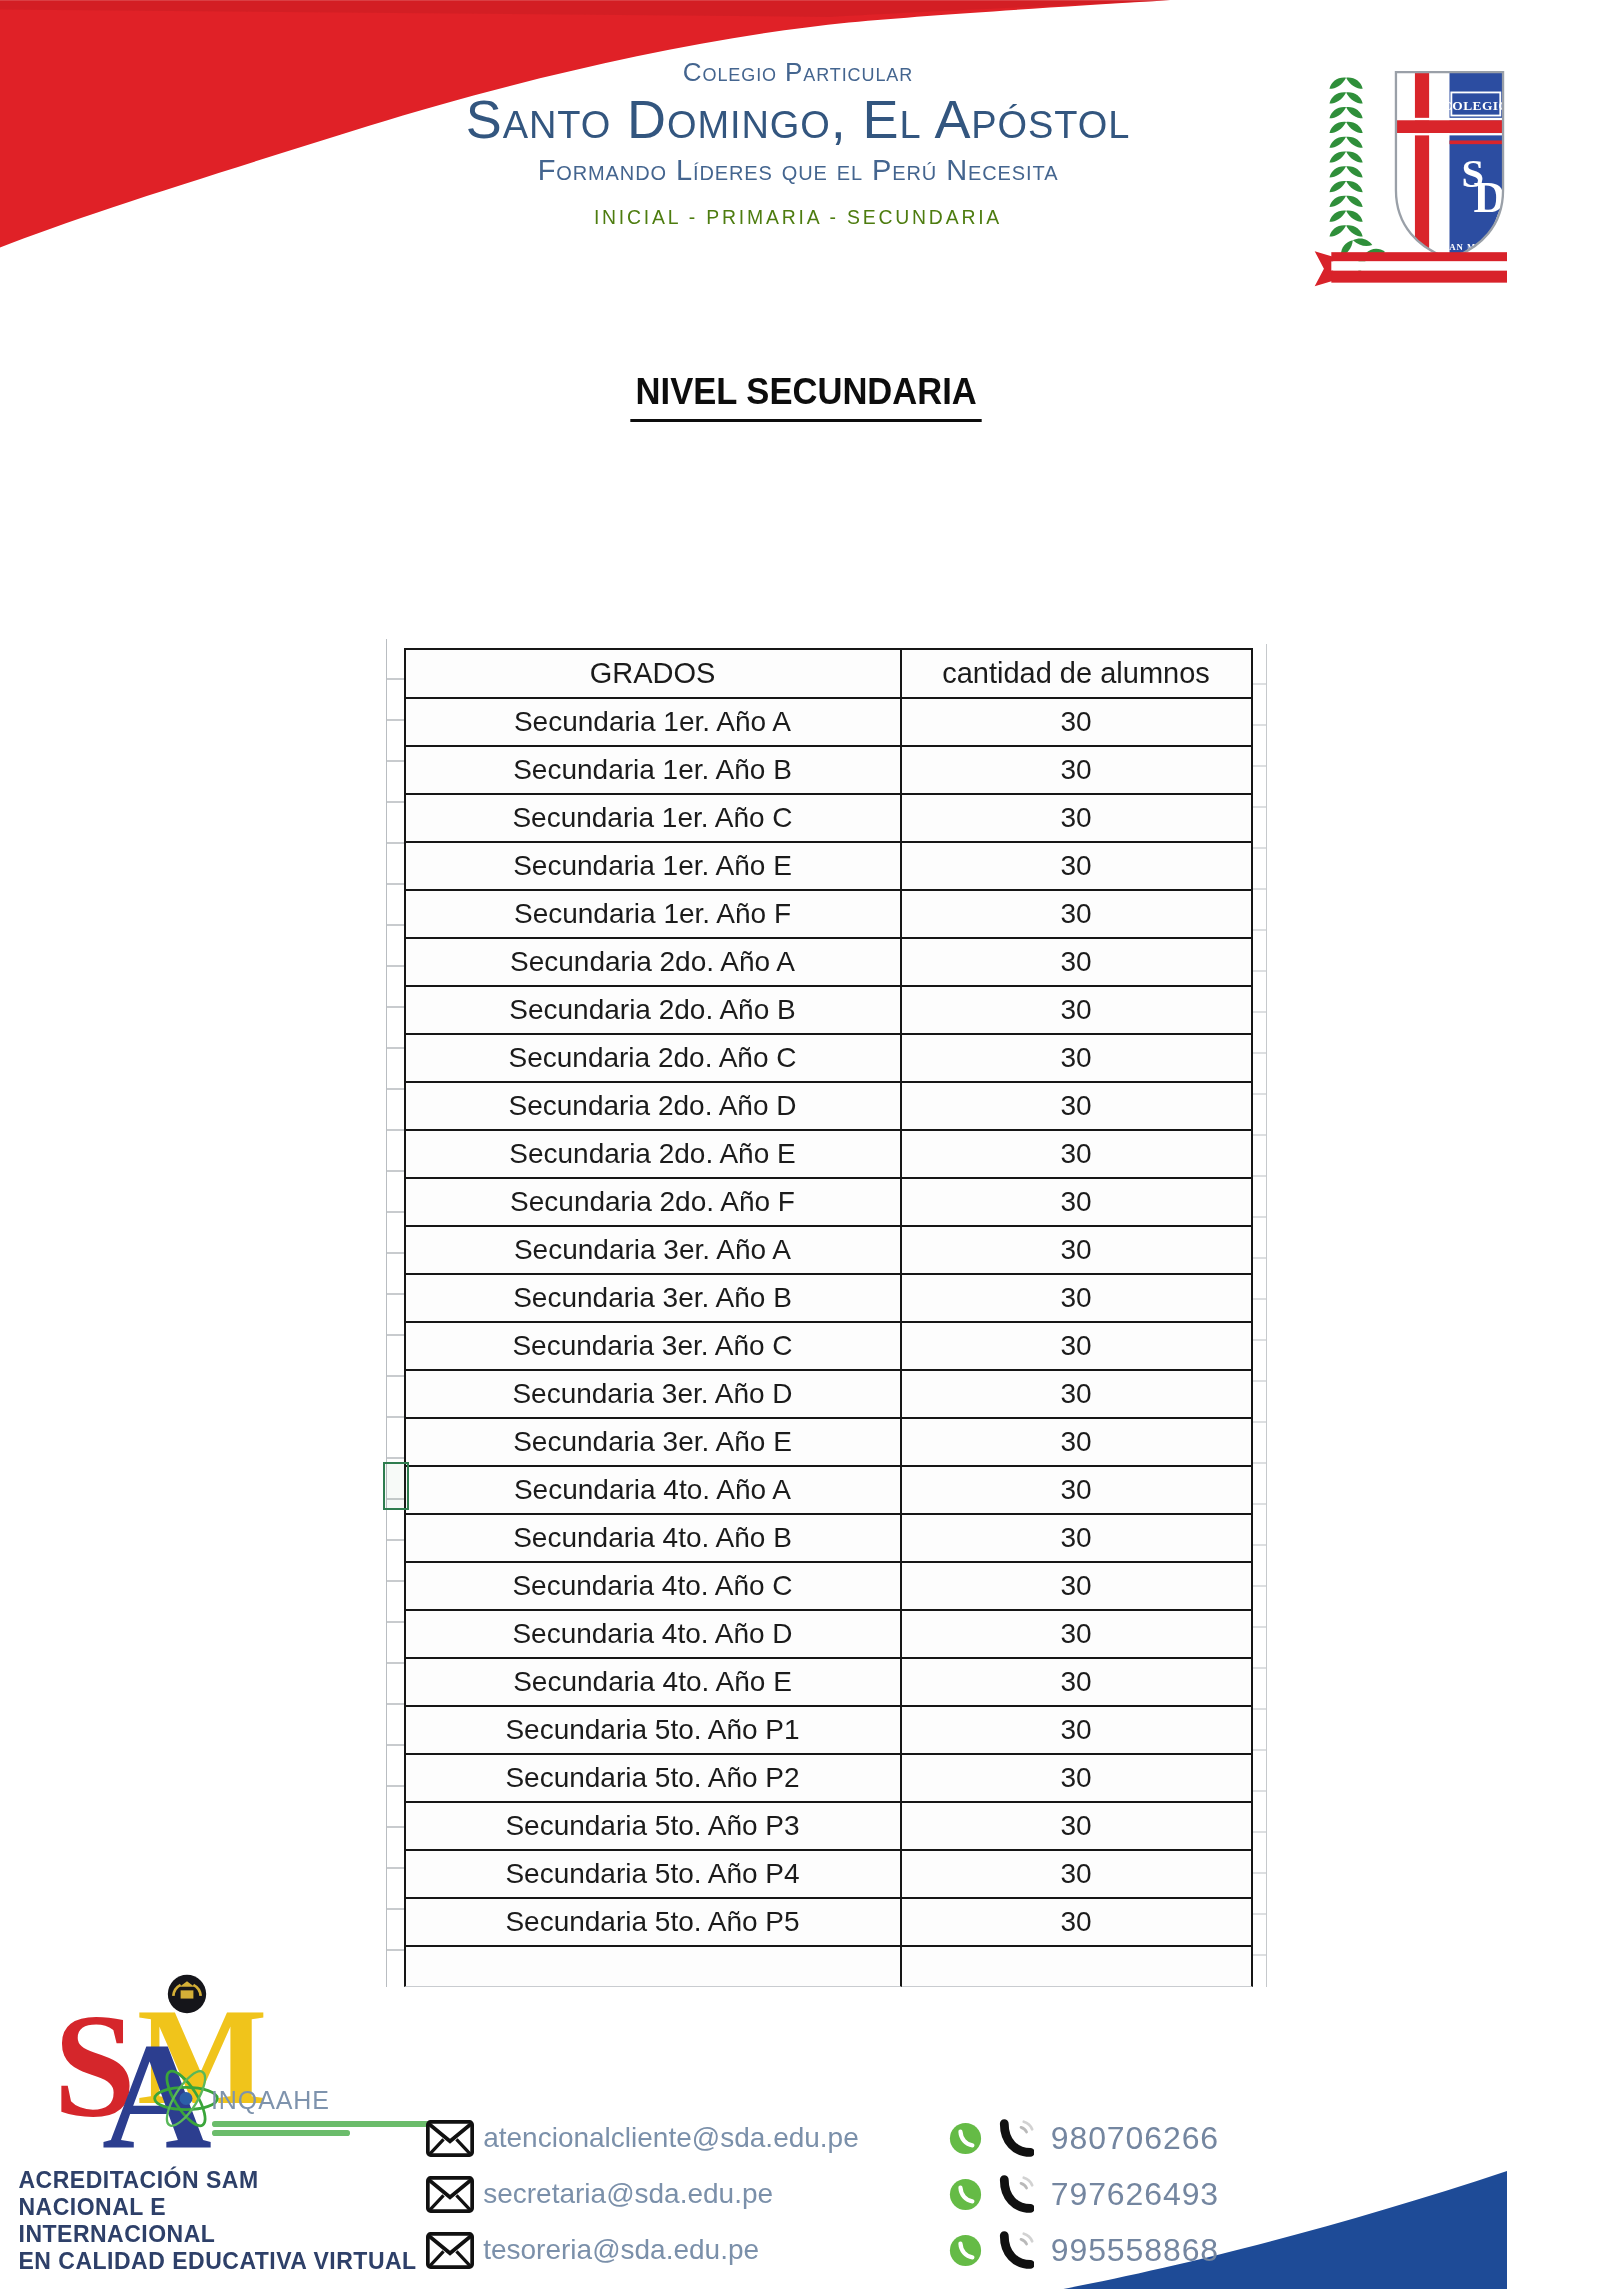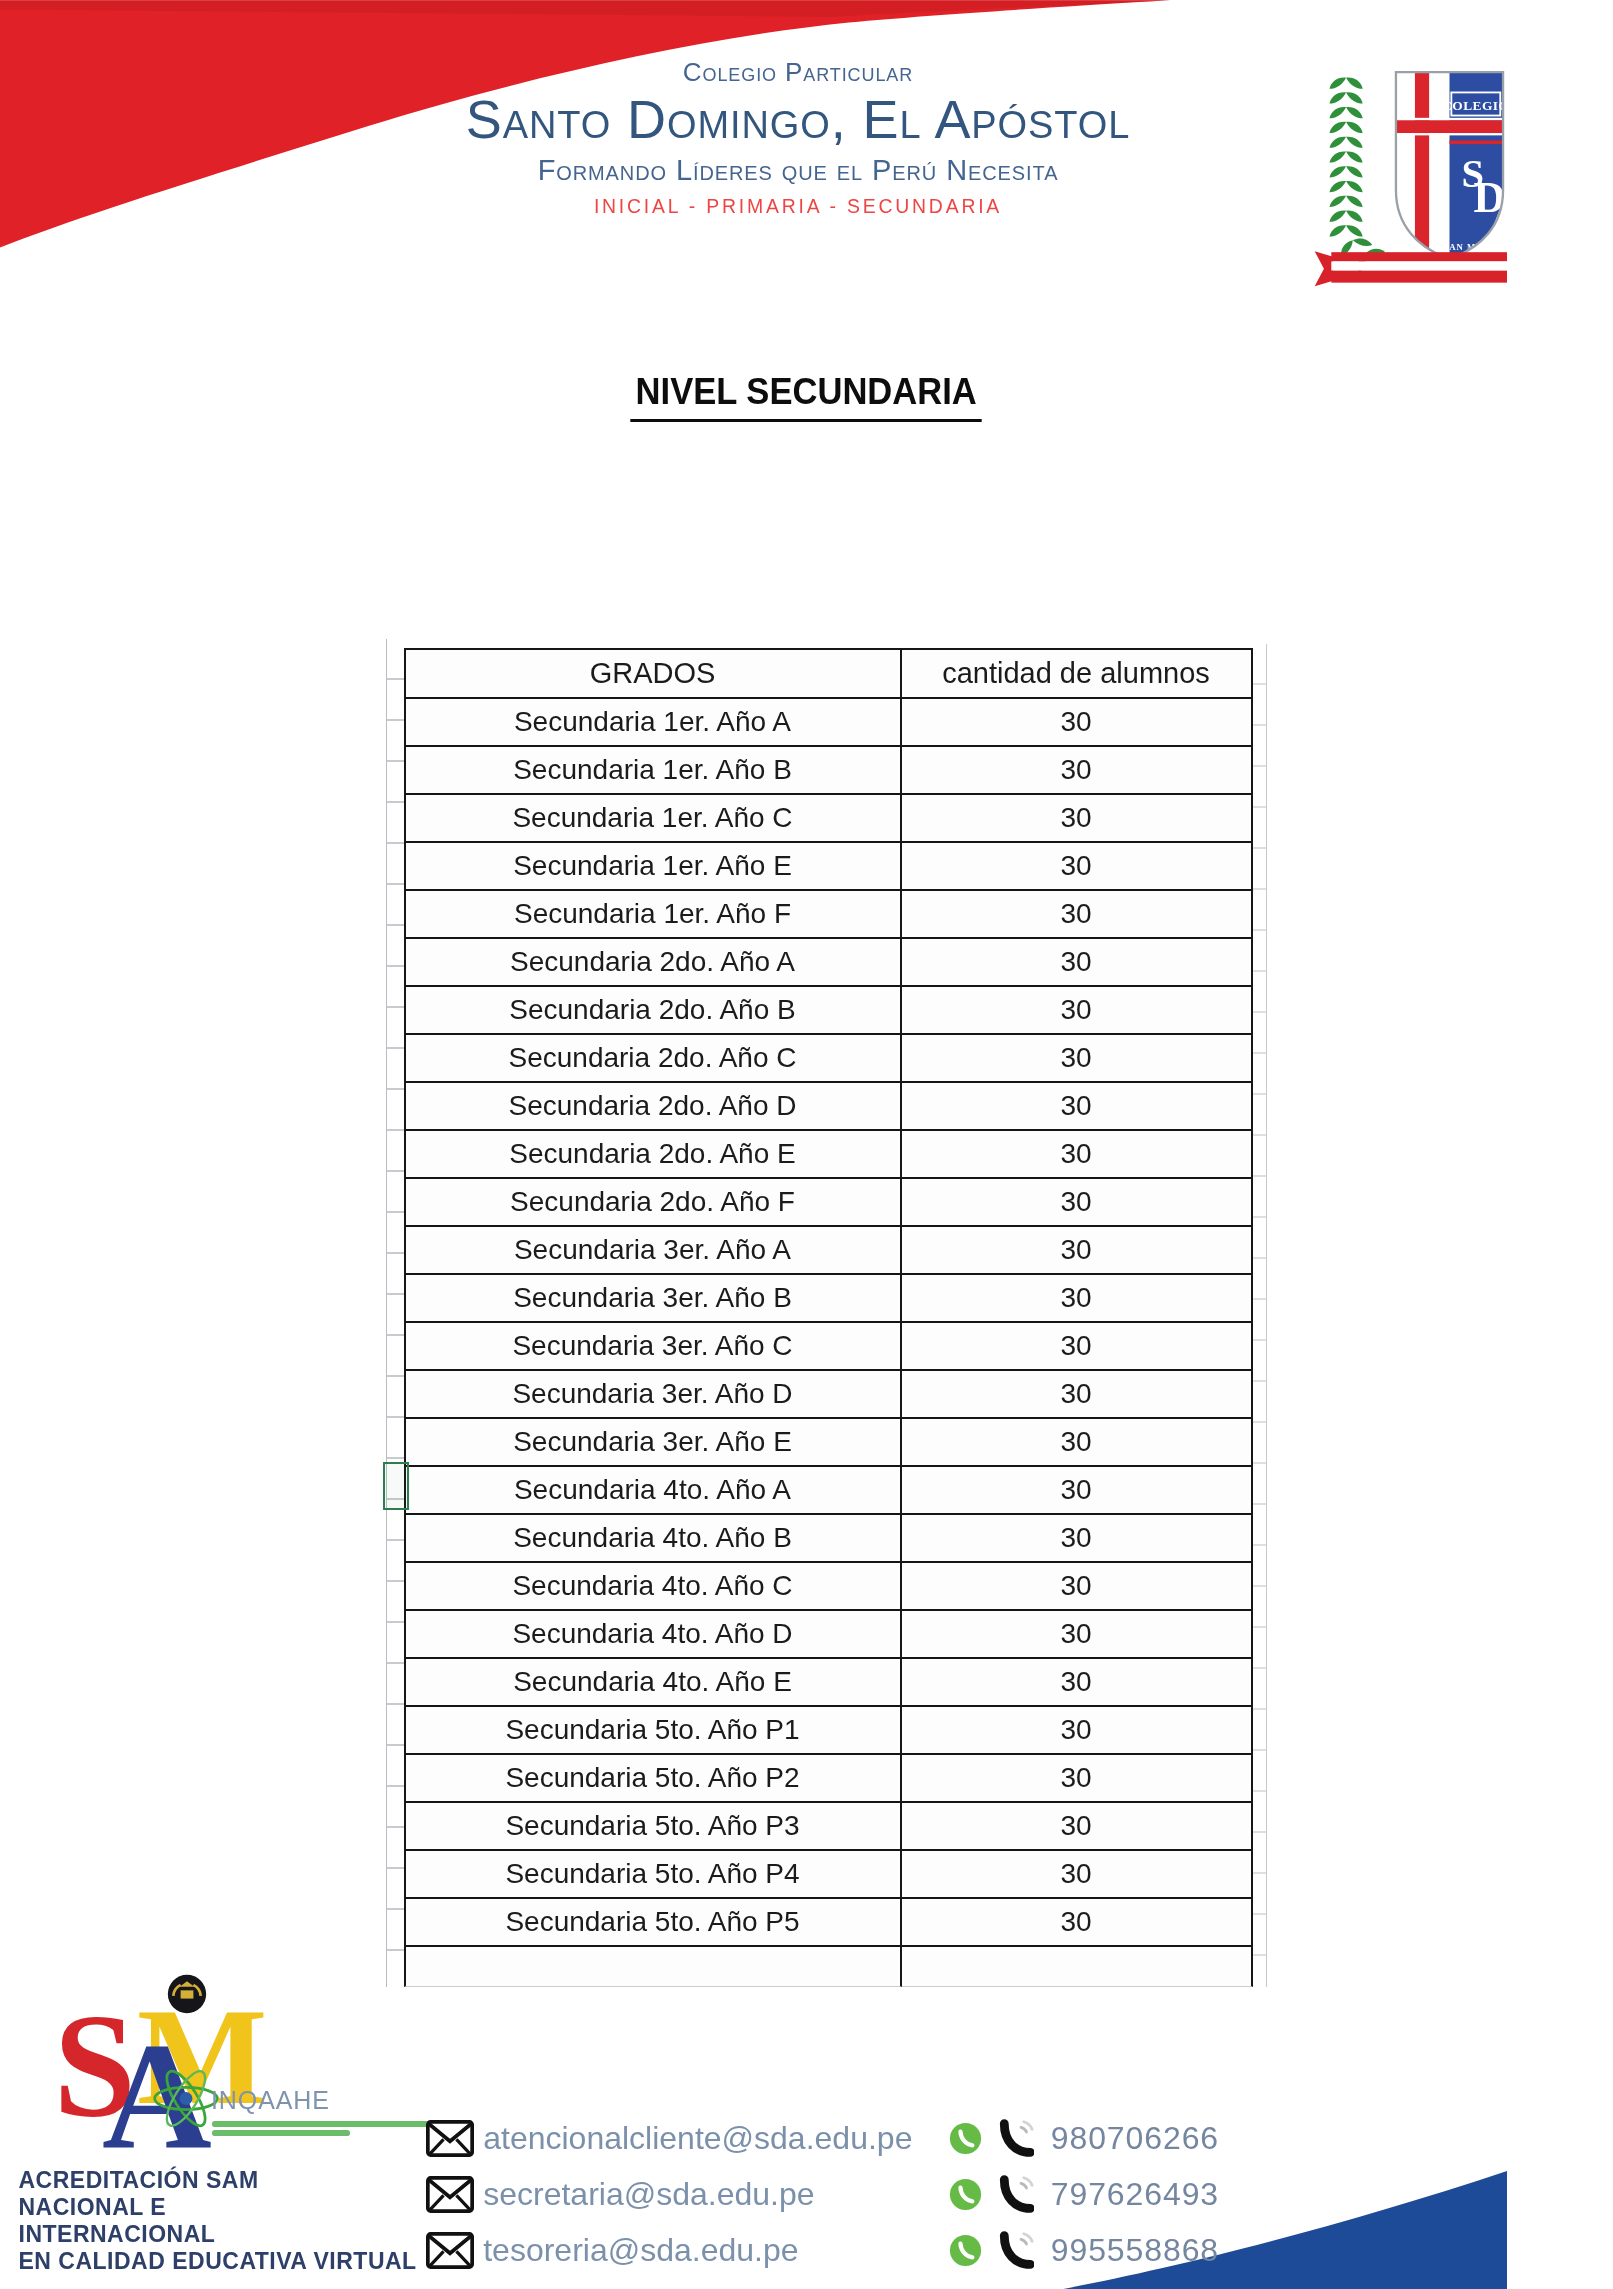--- a/index.html
+++ b/index.html
@@ -5,21 +5,21 @@
   html,body{margin:0;padding:0;background:#ffffff;}
   .page{position:relative;width:1507px;height:2290px;background:#ffffff;overflow:hidden;
         font-family:"Liberation Sans",sans-serif;}
   .bg-swoosh{position:absolute;left:0;top:0;width:1613px;height:2290px;z-index:0;}
 
   
   .header-block{position:absolute;left:332px;top:57px;width:932px;text-align:center;z-index:2;}
   .hdr-type{font-variant:small-caps;font-size:26px;letter-spacing:0.9px;color:#44658f;font-weight:500;}
   .hdr-name{font-variant:small-caps;font-size:54px;letter-spacing:0.9px;color:#33567f;font-weight:500;margin-top:0px;}
   .hdr-motto{font-variant:small-caps;font-size:29px;letter-spacing:0.9px;color:#44658f;font-weight:500;margin-top:3.7px;}
-  .hdr-levels{font-size:19.4px;letter-spacing:2.8px;color:#ef4444;font-weight:500;margin-top:8px;}
+  .hdr-levels{font-size:19.4px;letter-spacing:2.8px;color:#4d7c0f;font-weight:500;margin-top:19px;}
 
   .crest{position:absolute;left:1311px;top:24px;width:277px;height:268px;z-index:2;}
 
   
   .title-wrap{position:absolute;left:0;top:281px;width:1613px;text-align:center;z-index:2;}
   .title-wrap .t{display:inline-block;transform:scaleX(.94);font-weight:bold;font-size:42px;color:#0d0d0d;
                  border-bottom:4.6px solid #0d0d0d;padding:0 7.4px 6.5px;white-space:pre;}
   .subtitle-wrap{position:absolute;left:0;top:371px;width:1613px;text-align:center;z-index:2;}
   .subtitle-wrap .t{display:inline-block;transform:scaleX(.96);font-weight:bold;font-size:36px;color:#0d0d0d;
                  border-bottom:3.7px solid #0d0d0d;padding:0 5.5px 5.5px;white-space:pre;}
@@ -56,21 +56,21 @@
   .inqaahe{position:absolute;left:174px;top:120px;font-size:25px;letter-spacing:0.9px;color:#7e93ad;z-index:5;}
   .inq-caption{position:absolute;left:175px;top:155px;z-index:5;}
   .inq-caption .bar{height:5.5px;border-radius:2.8px;background:#3aa53a;opacity:.75;margin-bottom:3.7px;}
   .accred{position:absolute;left:-18.5px;top:201px;width:443px;
           font-weight:bold;font-size:23px;line-height:27px;color:#2e4069;letter-spacing:0.5px;}
 
   
   .contact-block{position:absolute;left:426px;top:2110px;z-index:2;}
   .contact-row{display:flex;align-items:center;height:56px;}
   .env{width:48px;height:37px;flex:0 0 auto;}
-  .email-text{margin-left:9.2px;width:466px;font-size:32px;color:#7b90aa;letter-spacing:0;}
+  .email-text{margin-left:9.2px;width:466px;font-size:28px;color:#7b90aa;letter-spacing:0;}
   .wa{width:33px;height:33px;flex:0 0 auto;}
   .ph{width:39px;height:39px;margin-left:13px;flex:0 0 auto;}
   .phone-text{margin-left:16.6px;font-size:32px;color:#7486a0;font-weight:500;letter-spacing:0.9px;}
 </style>
 </head>
 <body>
 
 <div class="page">
 
   <svg class="bg-swoosh" viewBox="0 0 1748 2481" aria-hidden="true">

